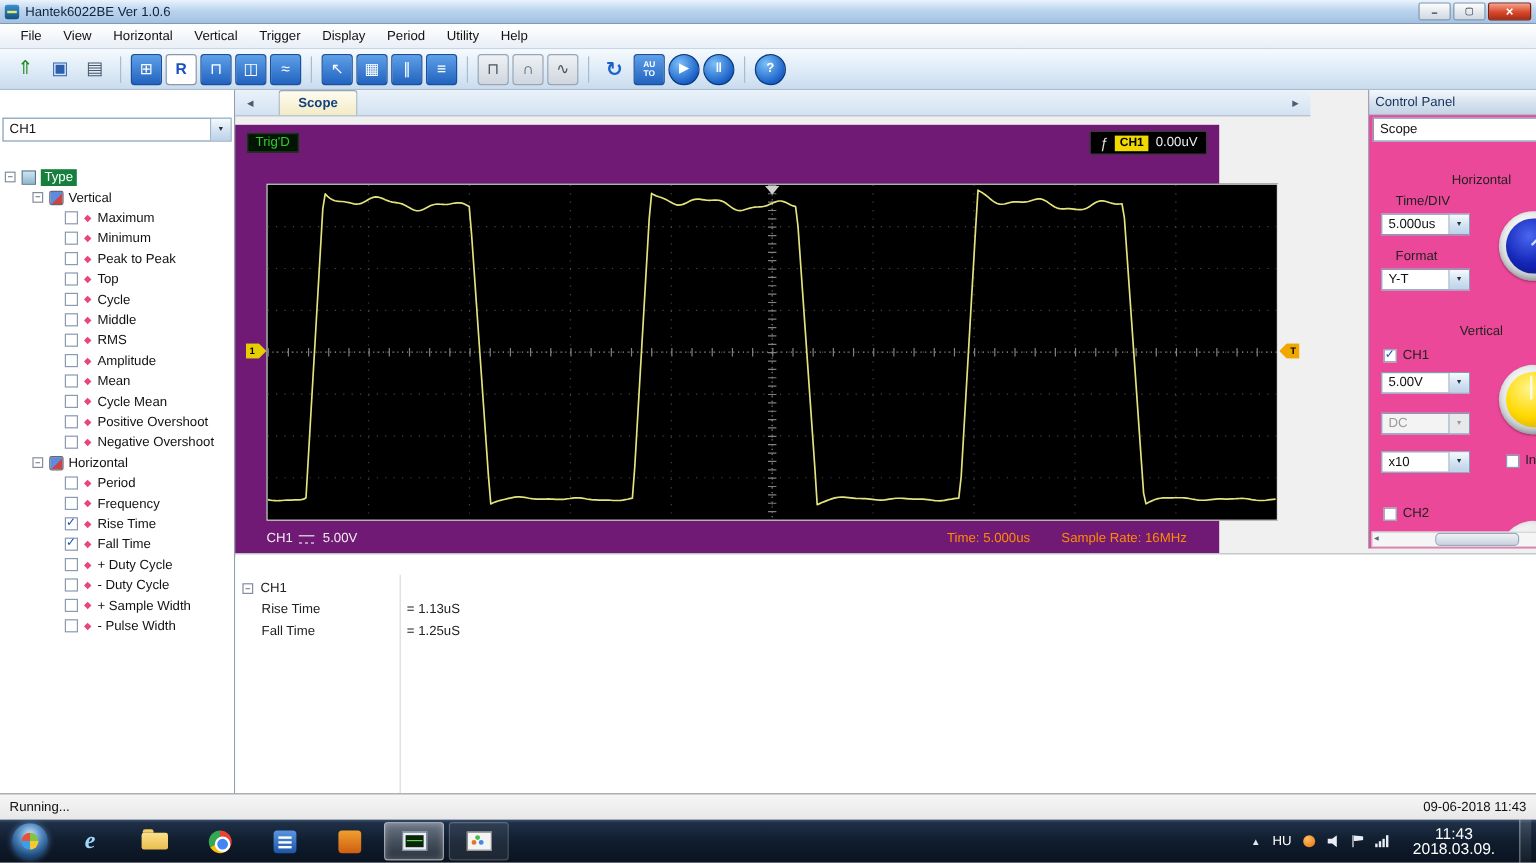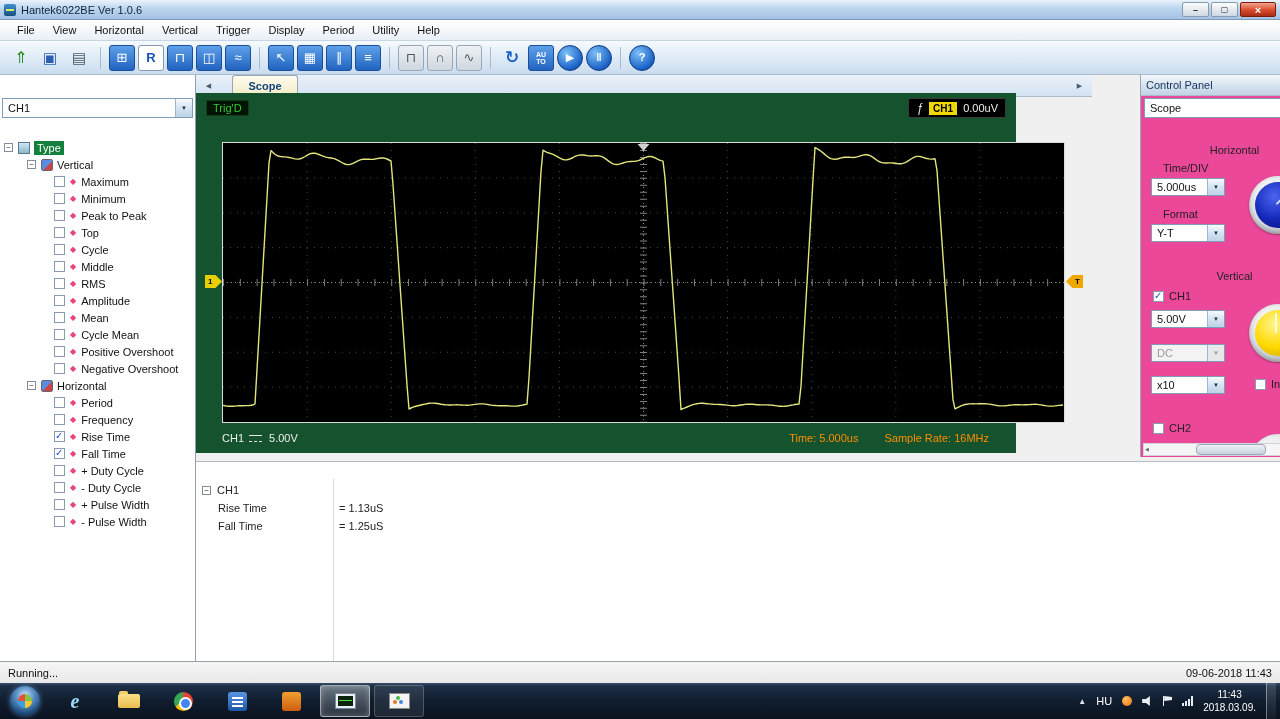--- a/index.html
+++ b/index.html
@@ -74,21 +74,21 @@
 
   
   .tabstrip{position:absolute;left:196px;top:75px;width:896px;height:22px;background:linear-gradient(#eaf2fa,#d3e2f1);border-bottom:1px solid #aabccd;display:flex;align-items:flex-end}
   .tab-scroll{width:15px;height:16px;margin:0 2px 2px 5px;display:flex;align-items:center;justify-content:center;color:#4a5c70}
   .tab-scroll.left::after{content:"◀";font-size:7px}
   .tab-scroll.right{margin-left:auto;margin-right:5px}
   .tab-scroll.right::after{content:"▶";font-size:7px}
   .tab-active{height:21px;min-width:66px;padding:0 14px;margin-left:14px;background:linear-gradient(#fefcf0,#f2ebc6);border:1px solid #9aa8b6;border-bottom:none;border-radius:3px 3px 0 0;display:flex;align-items:center;justify-content:center;color:#14427e;font-weight:bold}
 
   
-  .scope-widget{position:absolute;left:196px;top:93px;width:820px;height:360px;background:#14532d}
+  .scope-widget{position:absolute;left:196px;top:104px;width:820px;height:360px;background:#701a75}
   .scope-topbar{position:absolute;left:0;top:2px;right:0;height:26px;display:flex;align-items:center;padding:0 10px}
   .trig-status{color:#2ecc2e;border:1px solid #124012;background:#041404;padding:1px 6px}
   .trig-cluster{margin-left:auto;display:flex;align-items:center;gap:6px;border:1px solid #3a3a3a;background:#000;padding:2px 7px;border-radius:2px}
   .trig-slope{color:#ddd;font-size:12px;font-style:italic}
   .ch-badge{background:#f0d800;color:#000;font-weight:bold;font-size:10px;padding:0 4px;line-height:13px}
   .trig-level{color:#eee}
   .plot{position:absolute;left:26px;top:49px;width:843px;height:281px;border:1px solid #dcdcdc;background:#000}
   .plot svg{position:absolute;left:0;top:0}
   .ch-marker{position:absolute;left:9px;top:182px;width:17px;height:13px;background:#e6cf00;clip-path:polygon(0 0,62% 0,100% 50%,62% 100%,0 100%);color:#000;font-size:8px;font-weight:bold;display:flex;align-items:center;padding-left:3px}
   .trig-marker{position:absolute;left:870px;top:182px;width:17px;height:13px;background:#f0a800;clip-path:polygon(38% 0,100% 0,100% 100%,38% 100%,0 50%);color:#000;font-size:8px;font-weight:bold;display:flex;align-items:center;justify-content:flex-end;padding-right:3px}
@@ -163,21 +163,21 @@
   .tray-lang{color:#fff}
   .tray-dot{width:10px;height:10px;border-radius:50%;background:radial-gradient(circle at 35% 30%,#ffc060,#e87010)}
   .speaker-icon{width:11px;height:10px;background:#e8eef4;clip-path:polygon(0 30%,35% 30%,70% 0,70% 100%,35% 70%,0 70%)}
   .flag-icon{width:9px;height:10px;position:relative}
   .flag-icon::before{content:"";position:absolute;left:0;top:0;width:1px;height:10px;background:#e8eef4}
   .flag-icon::after{content:"";position:absolute;left:1px;top:0;width:8px;height:5px;background:#e8eef4;clip-path:polygon(0 0,100% 20%,100% 80%,0 100%)}
   .net-bars{display:flex;align-items:flex-end;gap:1px;height:10px}
   .net-bars i{display:block;width:2px;background:#e8eef4}
   .net-bars i:nth-child(1){height:3px}.net-bars i:nth-child(2){height:5px}
   .net-bars i:nth-child(3){height:7px}.net-bars i:nth-child(4){height:10px}
-  .clock{text-align:center;line-height:13px;font-size:10px;margin:0 0;color:#fff}
+  .clock{text-align:center;line-height:13px;font-size:13px;margin:0 10px;color:#fff}
   .show-desktop{width:10px;height:36px;border-left:1px solid rgba(255,255,255,.4);background:linear-gradient(rgba(255,255,255,.14),rgba(255,255,255,.04));flex:none}
 </style>
 </head>
 <body>
 
 <div id="app">
 
   <div class="titlebar">
     <div class="title-icon"></div>
     <span class="title-text">Hantek6022BE Ver 1.0.6</span>
@@ -373,21 +373,21 @@
           <span class="leaf-label">+ Duty Cycle</span>
         </div>
         <div class="tree-row leaf">
           <span class="cb-tree"></span>
           <span class="diamond">◆</span>
           <span class="leaf-label">- Duty Cycle</span>
         </div>
         <div class="tree-row leaf">
           <span class="cb-tree"></span>
           <span class="diamond">◆</span>
-          <span class="leaf-label">+ Pulse Width</span>
+          <span class="leaf-label">+ Sample Width</span>
         </div>
         <div class="tree-row leaf">
           <span class="cb-tree"></span>
           <span class="diamond">◆</span>
           <span class="leaf-label">- Pulse Width</span>
         </div>
       </div>
   </div>
 
   <div class="tabstrip">

